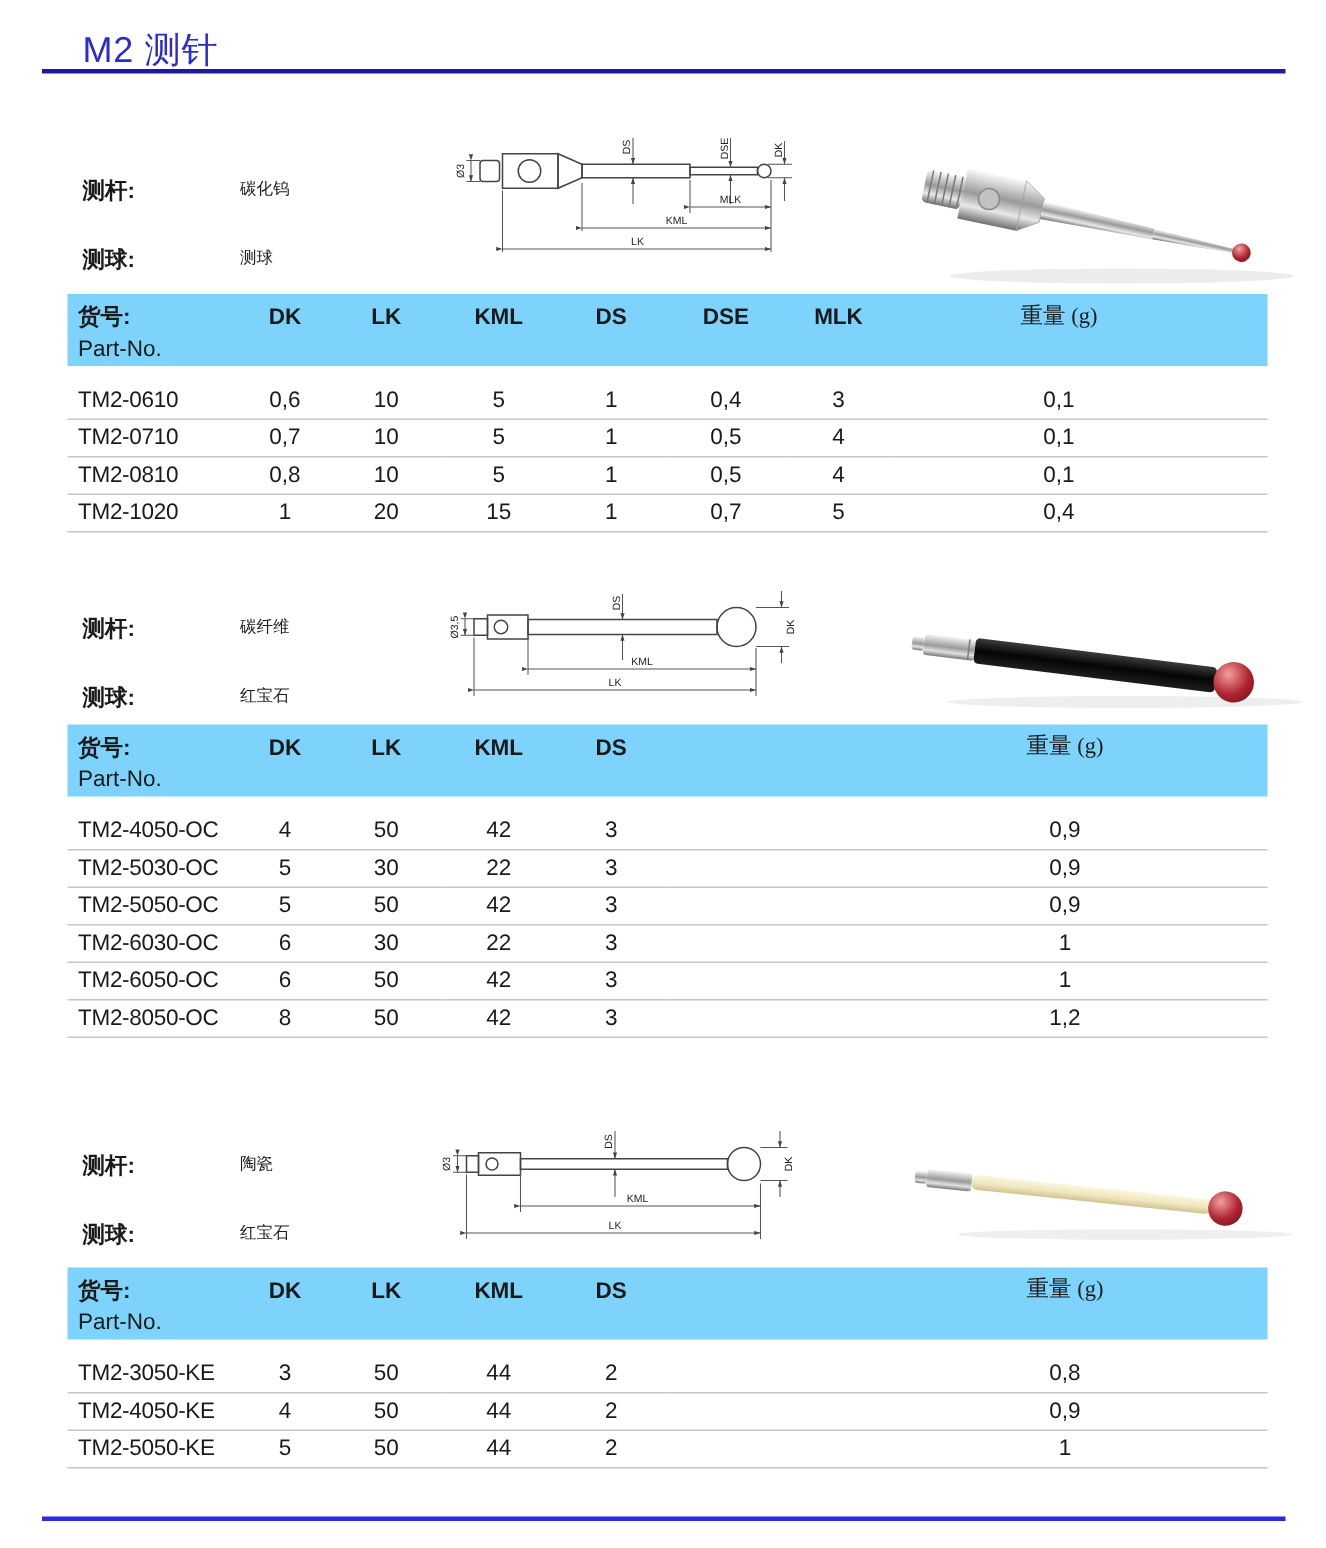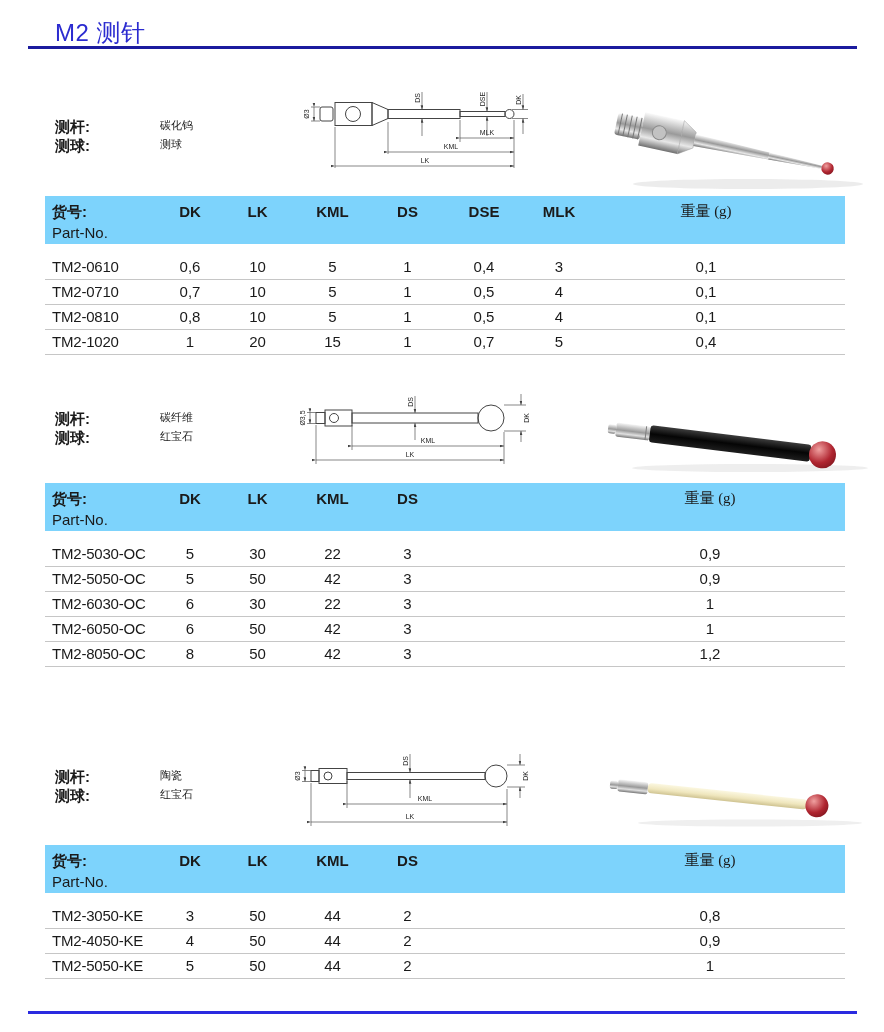--- a/index.html
+++ b/index.html
@@ -8,21 +8,21 @@
     font-family:"Liberation Sans","DejaVu Sans",sans-serif; color:#1a1a1a;
     overflow:hidden;
   }
   .title {
     position:absolute; left:55px; top:17px;
     font-size:24px; font-weight:500; color:#2b2bd0; letter-spacing:0.5px;
   }
   .rule-top { position:absolute; left:28px; top:46px; width:829px; height:3px; background:#1b1b9e; }
   .rule-bottom { position:absolute; left:28px; top:1011px; width:829px; height:3px; background:#2a2ae0; }
 
-  .mat-block { position:absolute; left:55px; display:grid; grid-template-columns:105px auto; row-gap:0; }
+  .mat-block { position:absolute; left:55px; display:grid; grid-template-columns:105px auto; row-gap:27px; }
   .mat-label { font-weight:bold; font-size:15px; }
   .mat-value { font-family:"Liberation Serif","DejaVu Serif",serif; font-size:11px; }
 
   .diagram { position:absolute; }
   .photo   { position:absolute; }
   .dline   { stroke:#444; stroke-width:1; fill:none; }
   .dthin   { stroke:#555; stroke-width:0.7; fill:none; }
   .dlab    { font-size:7px; fill:#222; font-family:"Liberation Sans",sans-serif; }
 
   .tablewrap { position:absolute; left:45px; width:800px; }
@@ -288,20 +288,28 @@
       <colgroup>
           <col style="width:115px">
           <col style="width:60px">
           <col style="width:75px">
           <col style="width:75px">
           <col style="width:75px">
           <col>
         </colgroup>
       <tbody>
           <tr>
+            <td>TM2-4050-OC</td>
+            <td>4</td>
+            <td>50</td>
+            <td>42</td>
+            <td>3</td>
+            <td>0,9</td>
+          </tr>
+          <tr>
             <td>TM2-5030-OC</td>
             <td>5</td>
             <td>30</td>
             <td>22</td>
             <td>3</td>
             <td>0,9</td>
           </tr>
           <tr>
             <td>TM2-5050-OC</td>
             <td>5</td>

